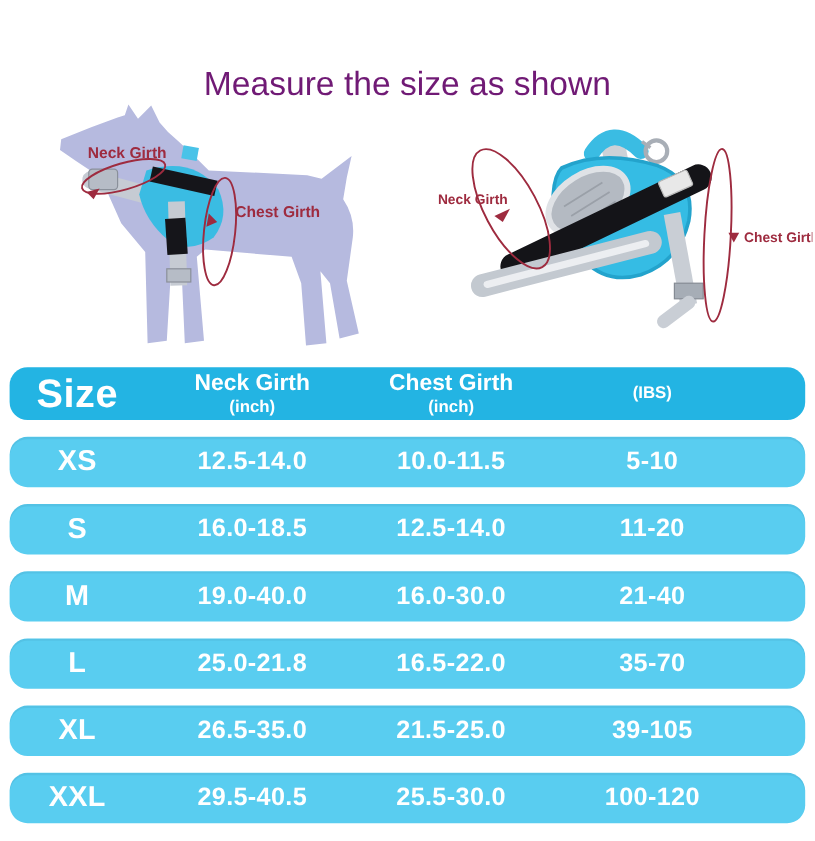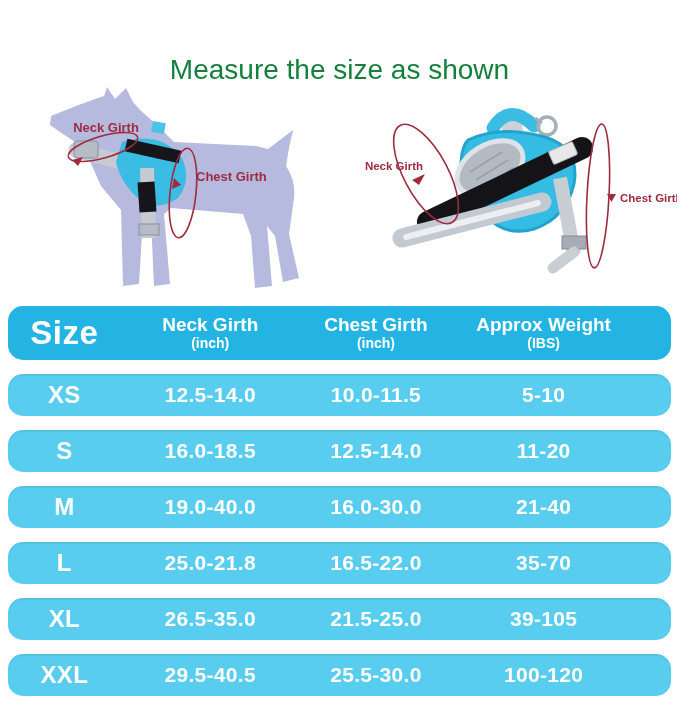--- a/index.html
+++ b/index.html
@@ -21,21 +21,21 @@
     transform:scaleX(0.82);
     transform-origin:center top;
     line-height:1.0;
     margin-top:2px;
   }
   .subtitle{
     position:absolute;top:54px;left:0;right:0;
     text-align:center;
     font-size:28px;
     font-weight:400;
-    color:#15803d;
+    color:#701a75;
   }
   
   .figure{position:absolute;top:86px;height:218px;}
   .figure.dog{left:6px;width:324px;}
   .figure.harness{left:350px;width:327px;}
   .annot-text{
     font-family:"Liberation Sans", sans-serif;
     font-weight:bold;
     fill:#9e2b3f;
   }
@@ -44,21 +44,21 @@
     position:absolute;top:306px;left:8px;right:8px;
     display:flex;flex-direction:column;gap:14px;
   }
   .t-header,.t-row{
     display:grid;
     grid-template-columns:17% 27% 23% 33%;
     align-items:center;
     border-radius:15px;
   }
   .t-header{
-    height:54px;
+    height:44px;
     background:#23b4e3;
   }
   .t-row{
     height:42px;
     background:#59cdf0;
     box-shadow:inset 0 2px 0 rgba(0,40,70,0.06);
   }
   .hd-size{
     display:flex;align-items:center;justify-content:center;
     color:#fff;font-weight:bold;font-size:33px;letter-spacing:0.5px;
@@ -144,21 +144,20 @@
       <div class="hd-size">Size</div>
       <div class="hd-col">
         <span class="hd-label">Neck Girth</span>
         <span class="hd-sub">(inch)</span>
       </div>
       <div class="hd-col">
         <span class="hd-label">Chest Girth</span>
         <span class="hd-sub">(inch)</span>
       </div>
       <div class="hd-col wt">
-        <span class="hd-label">Approx Weight</span>
         <span class="hd-sub">(IBS)</span>
       </div>
     </div>
 
     <div class="t-row">
       <div class="cell sz">XS</div>
       <div class="cell">12.5-14.0</div>
       <div class="cell">10.0-11.5</div>
       <div class="cell wt">5-10</div>
     </div>

